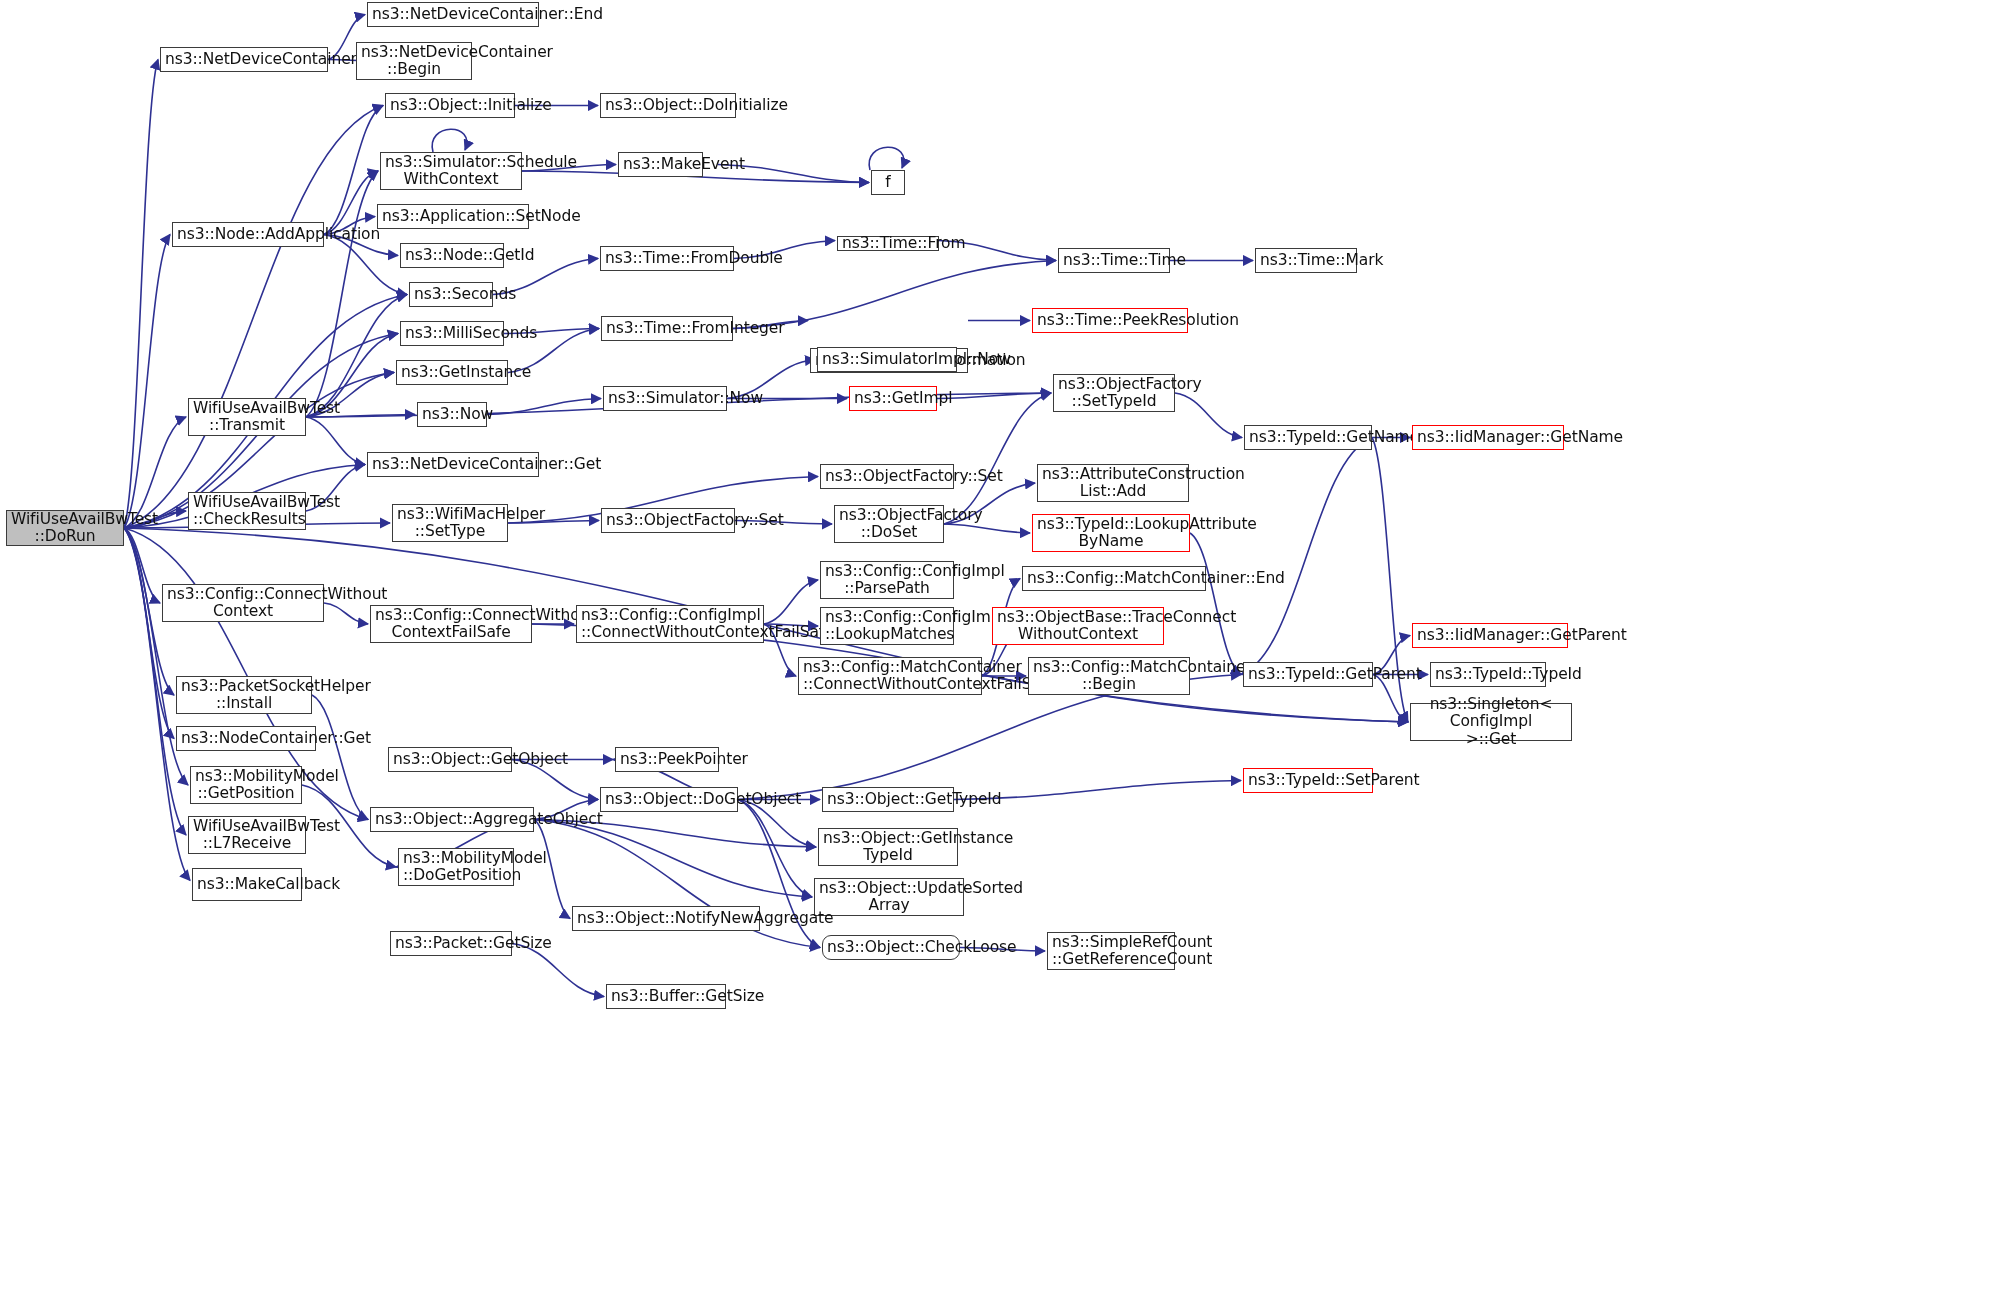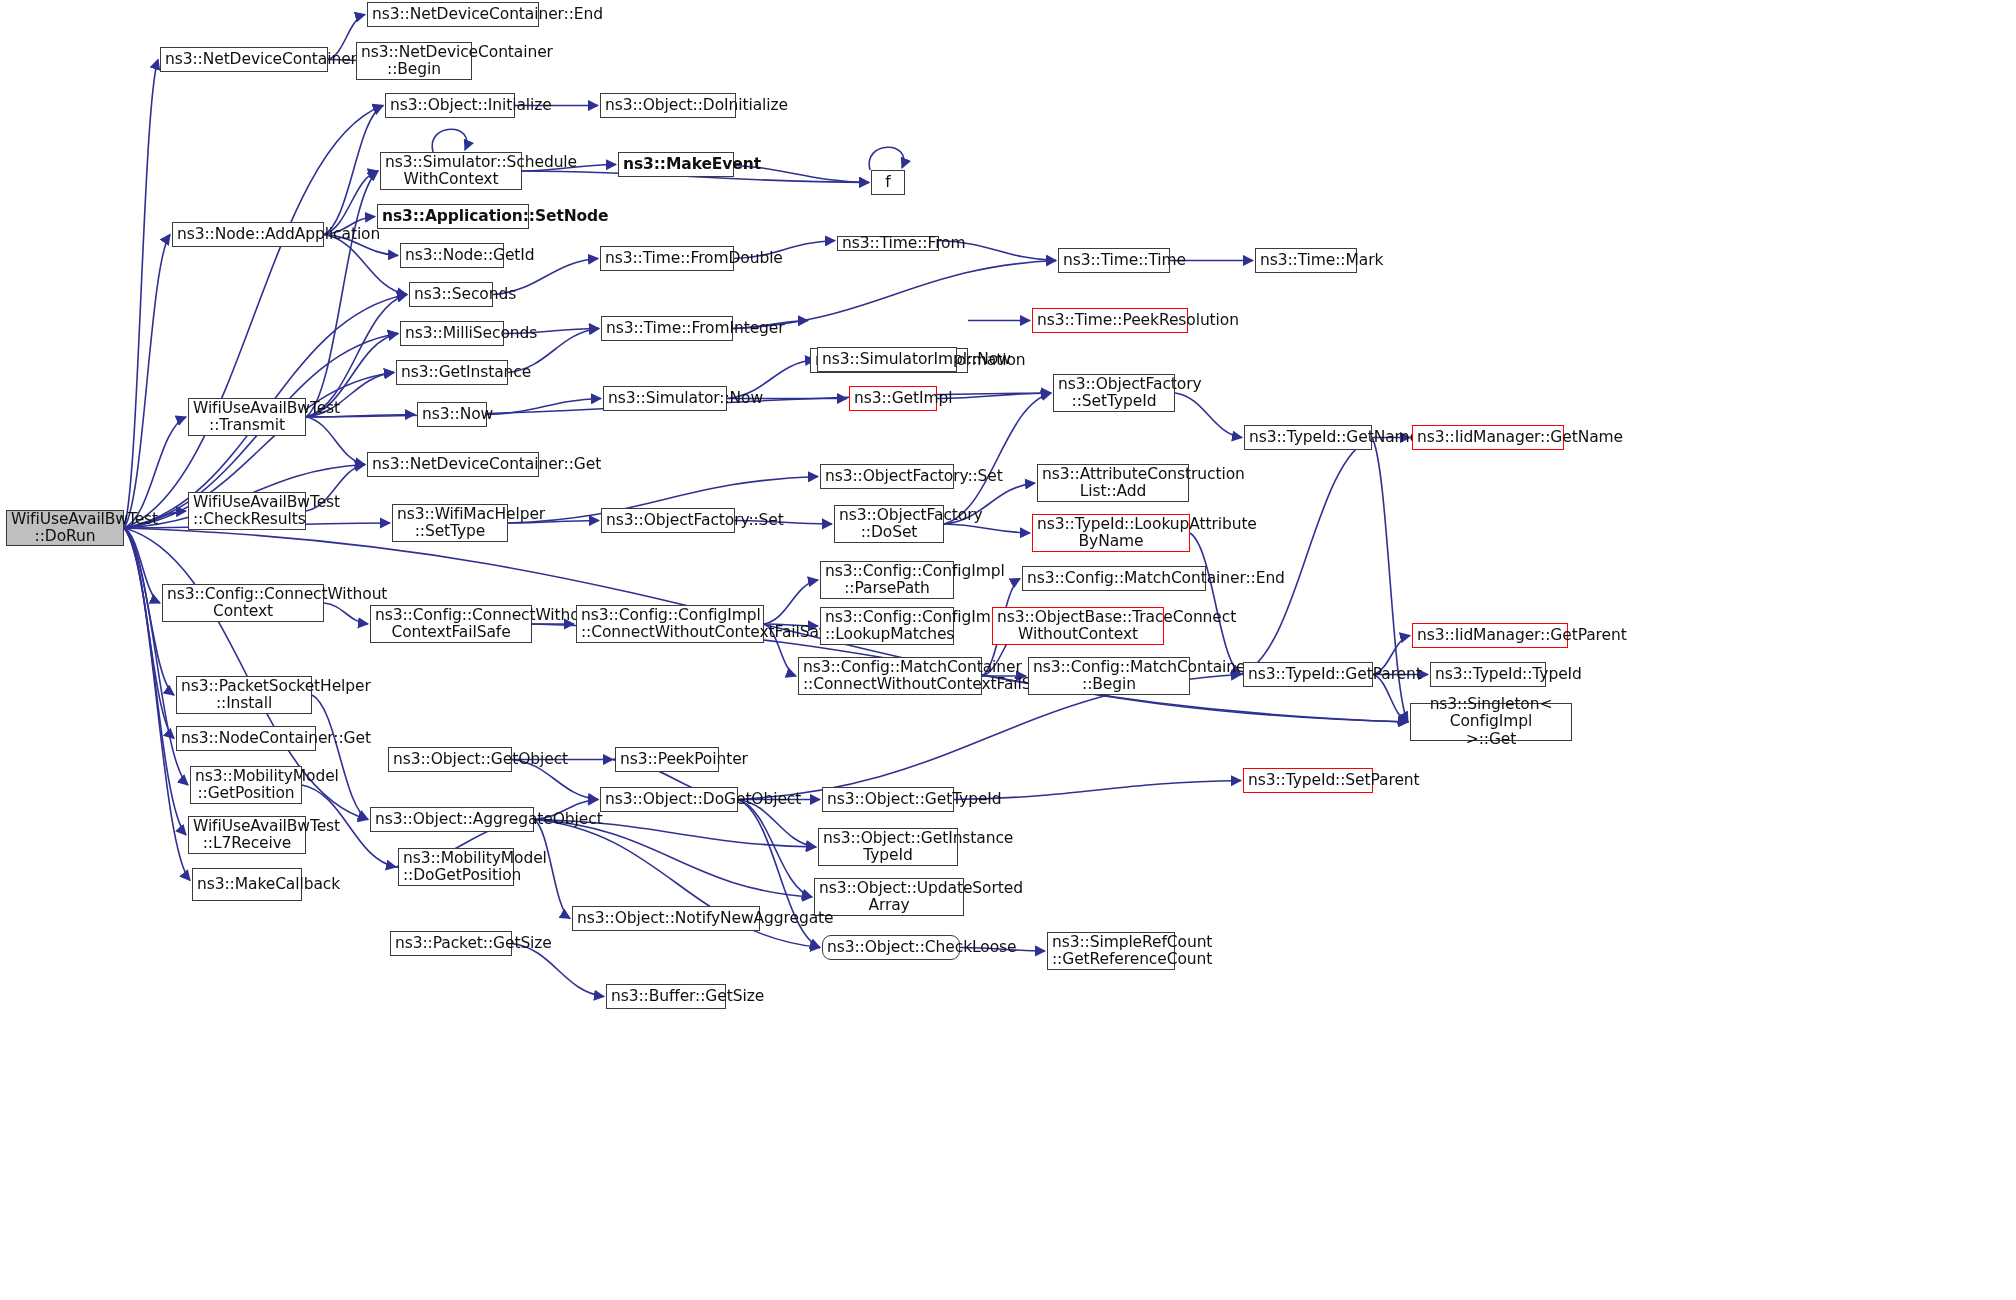--- a/index.html
+++ b/index.html
@@ -125,23 +125,23 @@
       <div class="node cur" style="left: 6px; top: 510px; width: 118px; height: 36px;"><span>WifiUseAvailBwTest
 ::DoRun</span></div>
       <div class="node" style="left: 160px; top: 47px; width: 168px; height: 25px;"><span>ns3::NetDeviceContainer::Add</span></div>
       <div class="node" style="left: 367px; top: 2px; width: 172px; height: 25px;"><span>ns3::NetDeviceContainer::End</span></div>
       <div class="node" style="left: 356px; top: 42px; width: 116px; height: 38px;"><span>ns3::NetDeviceContainer
 ::Begin</span></div>
       <div class="node" style="left: 385px; top: 93px; width: 130px; height: 25px;"><span>ns3::Object::Initialize</span></div>
       <div class="node" style="left: 600px; top: 93px; width: 136px; height: 25px;"><span>ns3::Object::DoInitialize</span></div>
       <div class="node" style="left: 380px; top: 152px; width: 142px; height: 38px;"><span>ns3::Simulator::Schedule
 WithContext</span></div>
-      <div class="node" style="left: 618px; top: 152px; width: 116px; height: 25px; font-weight: bold;"><span>ns3::MakeEvent</span></div>
+      <div class="node" style="left: 618px; top: 152px; width: 85px; height: 25px;"><span>ns3::MakeEvent</span></div>
       <div class="node" style="left: 871px; top: 170px; width: 34px; height: 25px;"><span>f</span></div>
-      <div class="node" style="left: 377px; top: 204px; width: 152px; height: 25px; font-weight: bold;"><span>ns3::Application::SetNode</span></div>
+      <div class="node" style="left: 377px; top: 204px; width: 152px; height: 25px;"><span>ns3::Application::SetNode</span></div>
       <div class="node" style="left: 172px; top: 222px; width: 152px; height: 25px;"><span>ns3::Node::AddApplication</span></div>
       <div class="node" style="left: 400px; top: 243px; width: 104px; height: 25px;"><span>ns3::Node::GetId</span></div>
       <div class="node" style="left: 600px; top: 246px; width: 134px; height: 25px;"><span>ns3::Time::FromDouble</span></div>
       <div class="node" style="left: 837px; top: 236px; width: 102px; height: 15px;"><span>ns3::Time::From</span></div>
       <div class="node" style="left: 1058px; top: 248px; width: 112px; height: 25px;"><span>ns3::Time::Time</span></div>
       <div class="node" style="left: 1255px; top: 248px; width: 102px; height: 25px;"><span>ns3::Time::Mark</span></div>
       <div class="node" style="left: 409px; top: 282px; width: 84px; height: 25px;"><span>ns3::Seconds</span></div>
       <div class="node" style="left: 400px; top: 321px; width: 104px; height: 25px;"><span>ns3::MilliSeconds</span></div>
       <div class="node" style="left: 601px; top: 316px; width: 132px; height: 25px;"><span>ns3::Time::FromInteger</span></div>
       <div class="node" style="left: 810px; top: 308px; width: 158px; height: 25px; margin-top: 40px;"><span>ns3::Time::PeekInformation</span></div>

